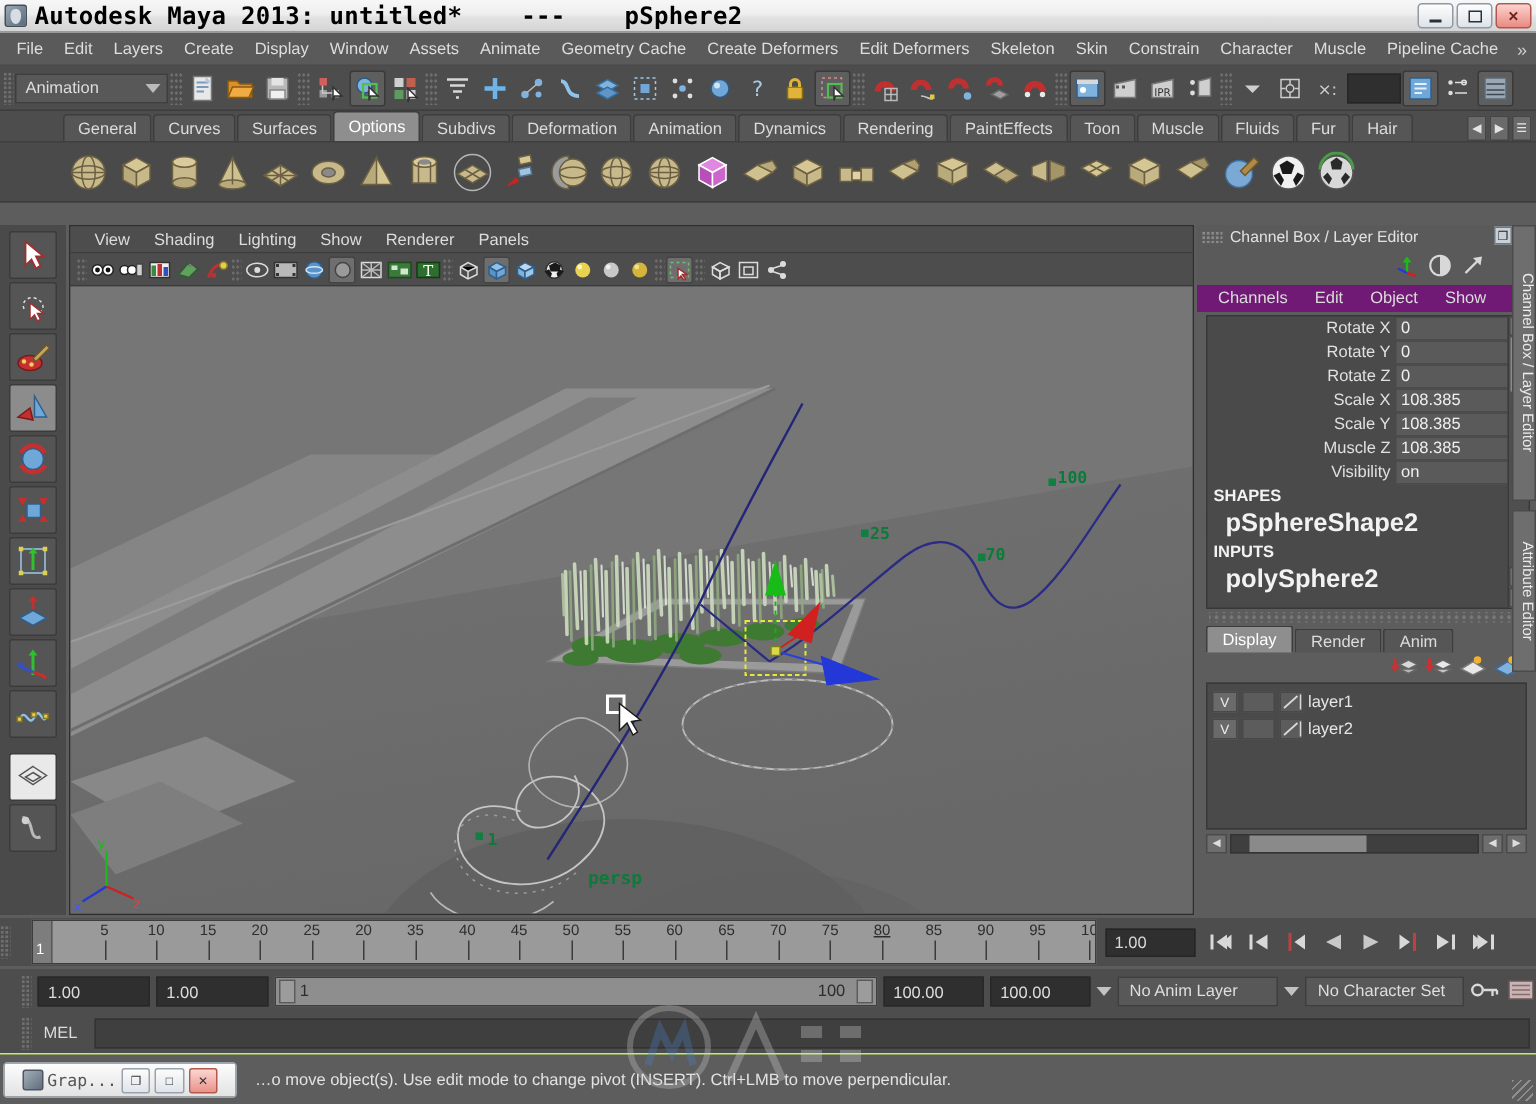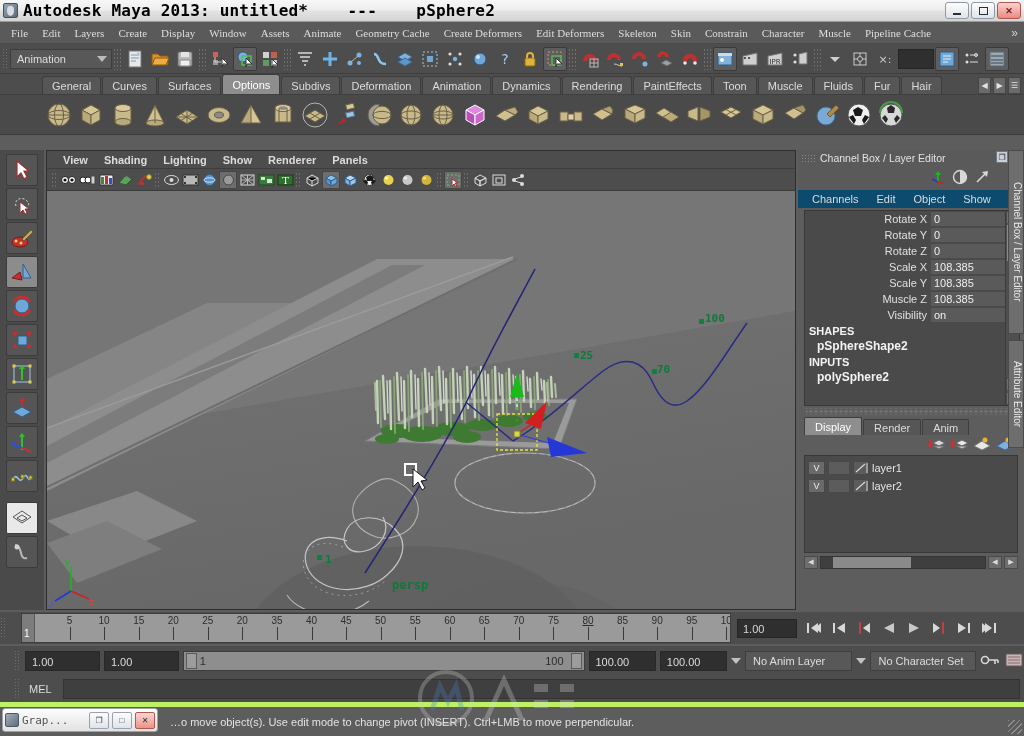--- a/index.html
+++ b/index.html
@@ -48,21 +48,21 @@
   }
   .win-btn .bar{width:8px;height:2px;background:#27313c;margin-top:6px;}
   .win-btn .sq{width:9px;height:8px;border:1.5px solid #27313c;}
 
   
   .menubar {
     height:22px;background:#5a5a5a;border-bottom:1px solid #4a4a4a;
     display:flex;align-items:center;padding-left:4px;
   }
   .menu-item{
-    padding:2px 7px;font-size:11px;color:#dedede;white-space:nowrap;cursor:default;font-family:Liberation Serif, serif;
+    padding:2px 7px;font-size:11px;color:#dedede;white-space:nowrap;cursor:default;
   }
   .menu-more{margin-left:auto;padding-right:6px;font-size:12px;color:#cfcfcf;}
 
   
   .statusline{
     height:30px;background:#4d4d4d;display:flex;align-items:center;
     border-bottom:1px solid #3d3d3d;padding:0 2px;gap:1px;
   }
   .grip{width:7px;height:22px;flex:none;
     background-image:radial-gradient(#777 40%,transparent 41%);
@@ -122,21 +122,21 @@
   .toolbtn.on{background:#8c8c8c;}
   .toolbtn.light{background:#e9e9e9;}
   .toolgap{height:6px;}
 
   
   .vpwrap{
     position:absolute;left:46px;top:150px;width:750px;height:460px;
     border:1px solid #2e2e2e;background:#5b5b5b;
   }
   .vpmenu{height:18px;background:#4d4d4d;display:flex;align-items:center;
-    padding-left:8px;gap:0px;border-bottom:1px solid #3d3d3d;font-weight:bold;}
+    padding-left:8px;gap:0px;border-bottom:1px solid #3d3d3d;}
   .vpmenu .mi{padding:1px 8px;font-size:11px;color:#dcdcdc;}
   .vptools{height:22px;background:#4d4d4d;display:flex;align-items:center;
     padding-left:4px;gap:1px;border-bottom:1px solid #3a3a3a;}
   .vpicon{width:18px;height:18px;flex:none;border-radius:2px;
     display:flex;align-items:center;justify-content:center;}
   .vpicon.on{background:#6e6e6e;border:1px solid #454545;}
   .vpsep{width:7px;height:16px;flex:none;
     background-image:radial-gradient(#6b6b6b 40%,transparent 41%);
     background-size:3px 4px;}
   .canvas{position:relative;width:100%;height:418px;overflow:hidden;background:#6b6b6b;}
@@ -150,32 +150,32 @@
   }
   .cbtitle .dots{
     position:absolute;left:3px;top:4px;width:14px;height:8px;
     background-image:radial-gradient(#8a8a8a 40%,transparent 41%);background-size:3px 3px;
   }
   .cbtitle .btns{position:absolute;right:2px;top:1px;display:flex;gap:2px;}
   .cbtitle .tb{width:12px;height:12px;background:#c9cfd6;border:1px solid #6f7780;
     display:flex;align-items:center;justify-content:center;font-size:8px;color:#222;}
   .cbicons{height:24px;display:flex;align-items:center;justify-content:flex-end;
     gap:6px;padding-right:34px;background:#5a5a5a;}
-  .cbmenu{height:18px;background:#0c4a6e;display:flex;align-items:center;gap:2px;padding-left:6px;}
+  .cbmenu{height:18px;background:#701a75;display:flex;align-items:center;gap:2px;padding-left:6px;}
   .cbmenu .mi{padding:1px 8px;font-size:11px;color:#dcdcdc;}
   .cblist{
     margin:2px 4px 0 6px;background:#4a4a4a;border:1px solid #383838;
     height:196px;position:relative;overflow:hidden;
   }
   .chrow{display:flex;height:16px;align-items:center;font-size:11px;}
   .chrow .lbl{flex:1;text-align:right;padding-right:4px;color:#e0e0e0;}
   .chrow .val{width:88px;background:#5a5a5a;height:15px;line-height:15px;
     padding-left:3px;color:#efefef;border-bottom:1px solid #4a4a4a;}
   .sectionhdr{font-size:11px;font-weight:bold;color:#f2f2f2;padding:2px 0 1px 4px;background:#4a4a4a;}
-  .sectionitem{font-size:12px;font-weight:bold;color:#f2f2f2;padding:1px 0 1px 12px;}
+  .sectionitem{font-size:17px;font-weight:bold;color:#f2f2f2;padding:1px 0 1px 12px;}
   .cbscroll{position:absolute;right:0;top:0;width:14px;height:100%;background:#4f4f4f;
     border-left:1px solid #3b3b3b;}
   .sbtn{width:14px;height:13px;background:#6e6e6e;border:1px solid #4a4a4a;
     display:flex;align-items:center;justify-content:center;font-size:7px;color:#ddd;}
   .sthumb{position:absolute;left:1px;top:14px;width:11px;height:36px;background:#8a8a8a;}
 
   .sidetabs{position:absolute;right:0;top:0;width:16px;height:300px;}
   .sidetab{
     width:16px;background:#6e6e6e;border:1px solid #4b4b4b;color:#eaeaea;
     writing-mode:vertical-rl;font-size:10px;text-align:center;padding:6px 0;
@@ -233,31 +233,31 @@
     border-top:6px solid #c2c2c2;}
 
   
   .melwrap{position:absolute;left:0;top:676px;width:1024px;height:26px;
     background:#4d4d4d;display:flex;align-items:center;padding-left:14px;}
   .mellabel{font-size:11px;color:#dcdcdc;width:42px;padding-left:8px;}
   .melinput{flex:1;height:20px;background:#3f3f3f;border:1px solid #333;margin-right:4px;}
 
   
   .helpbar{position:absolute;left:0;top:702px;width:1024px;height:34px;
-    background:#5d5d5d;display:flex;align-items:center;border-top:5px solid #bef264;}
+    background:#5d5d5d;display:flex;align-items:center;border-top:1px solid #bef264;}
   .helptext{font-size:11px;color:#e2e2e2;padding-left:170px;}
   .resizer{position:absolute;right:2px;bottom:2px;width:14px;height:14px;
     background:repeating-linear-gradient(135deg,#8d8d8d 0 1px,transparent 1px 4px);}
 
   
   .graphwin{
     position:absolute;left:2px;top:708px;width:156px;height:24px;
     background:linear-gradient(to bottom,#fdfdfd,#e2e2e2);
     border:1px solid #9aa3ad;border-radius:3px;
-    display:flex;align-items:center;padding:0 2px;gap:3px;
+    display:flex;align-items:center;padding:0 12px;gap:3px;
   }
   .graphwin .gi{width:14px;height:14px;background:linear-gradient(135deg,#a3aebb,#606d7a);
     border:1px solid #4c5763;border-radius:2px;}
   .graphwin .gt{font-family:"DejaVu Sans Mono",monospace;font-size:11px;color:#555;flex:1;}
   .graphwin .gb{width:20px;height:17px;border:1px solid #9aa3ad;border-radius:2px;
     background:linear-gradient(to bottom,#fcfcfc,#e0e4e9);
     display:flex;align-items:center;justify-content:center;font-size:8px;color:#333;}
   .graphwin .gb.cl{background:linear-gradient(to bottom,#fbd6d2,#eb9389);border-color:#b4584e;}
 
   .watermark{position:absolute;left:408px;top:668px;width:200px;height:64px;opacity:.30;

